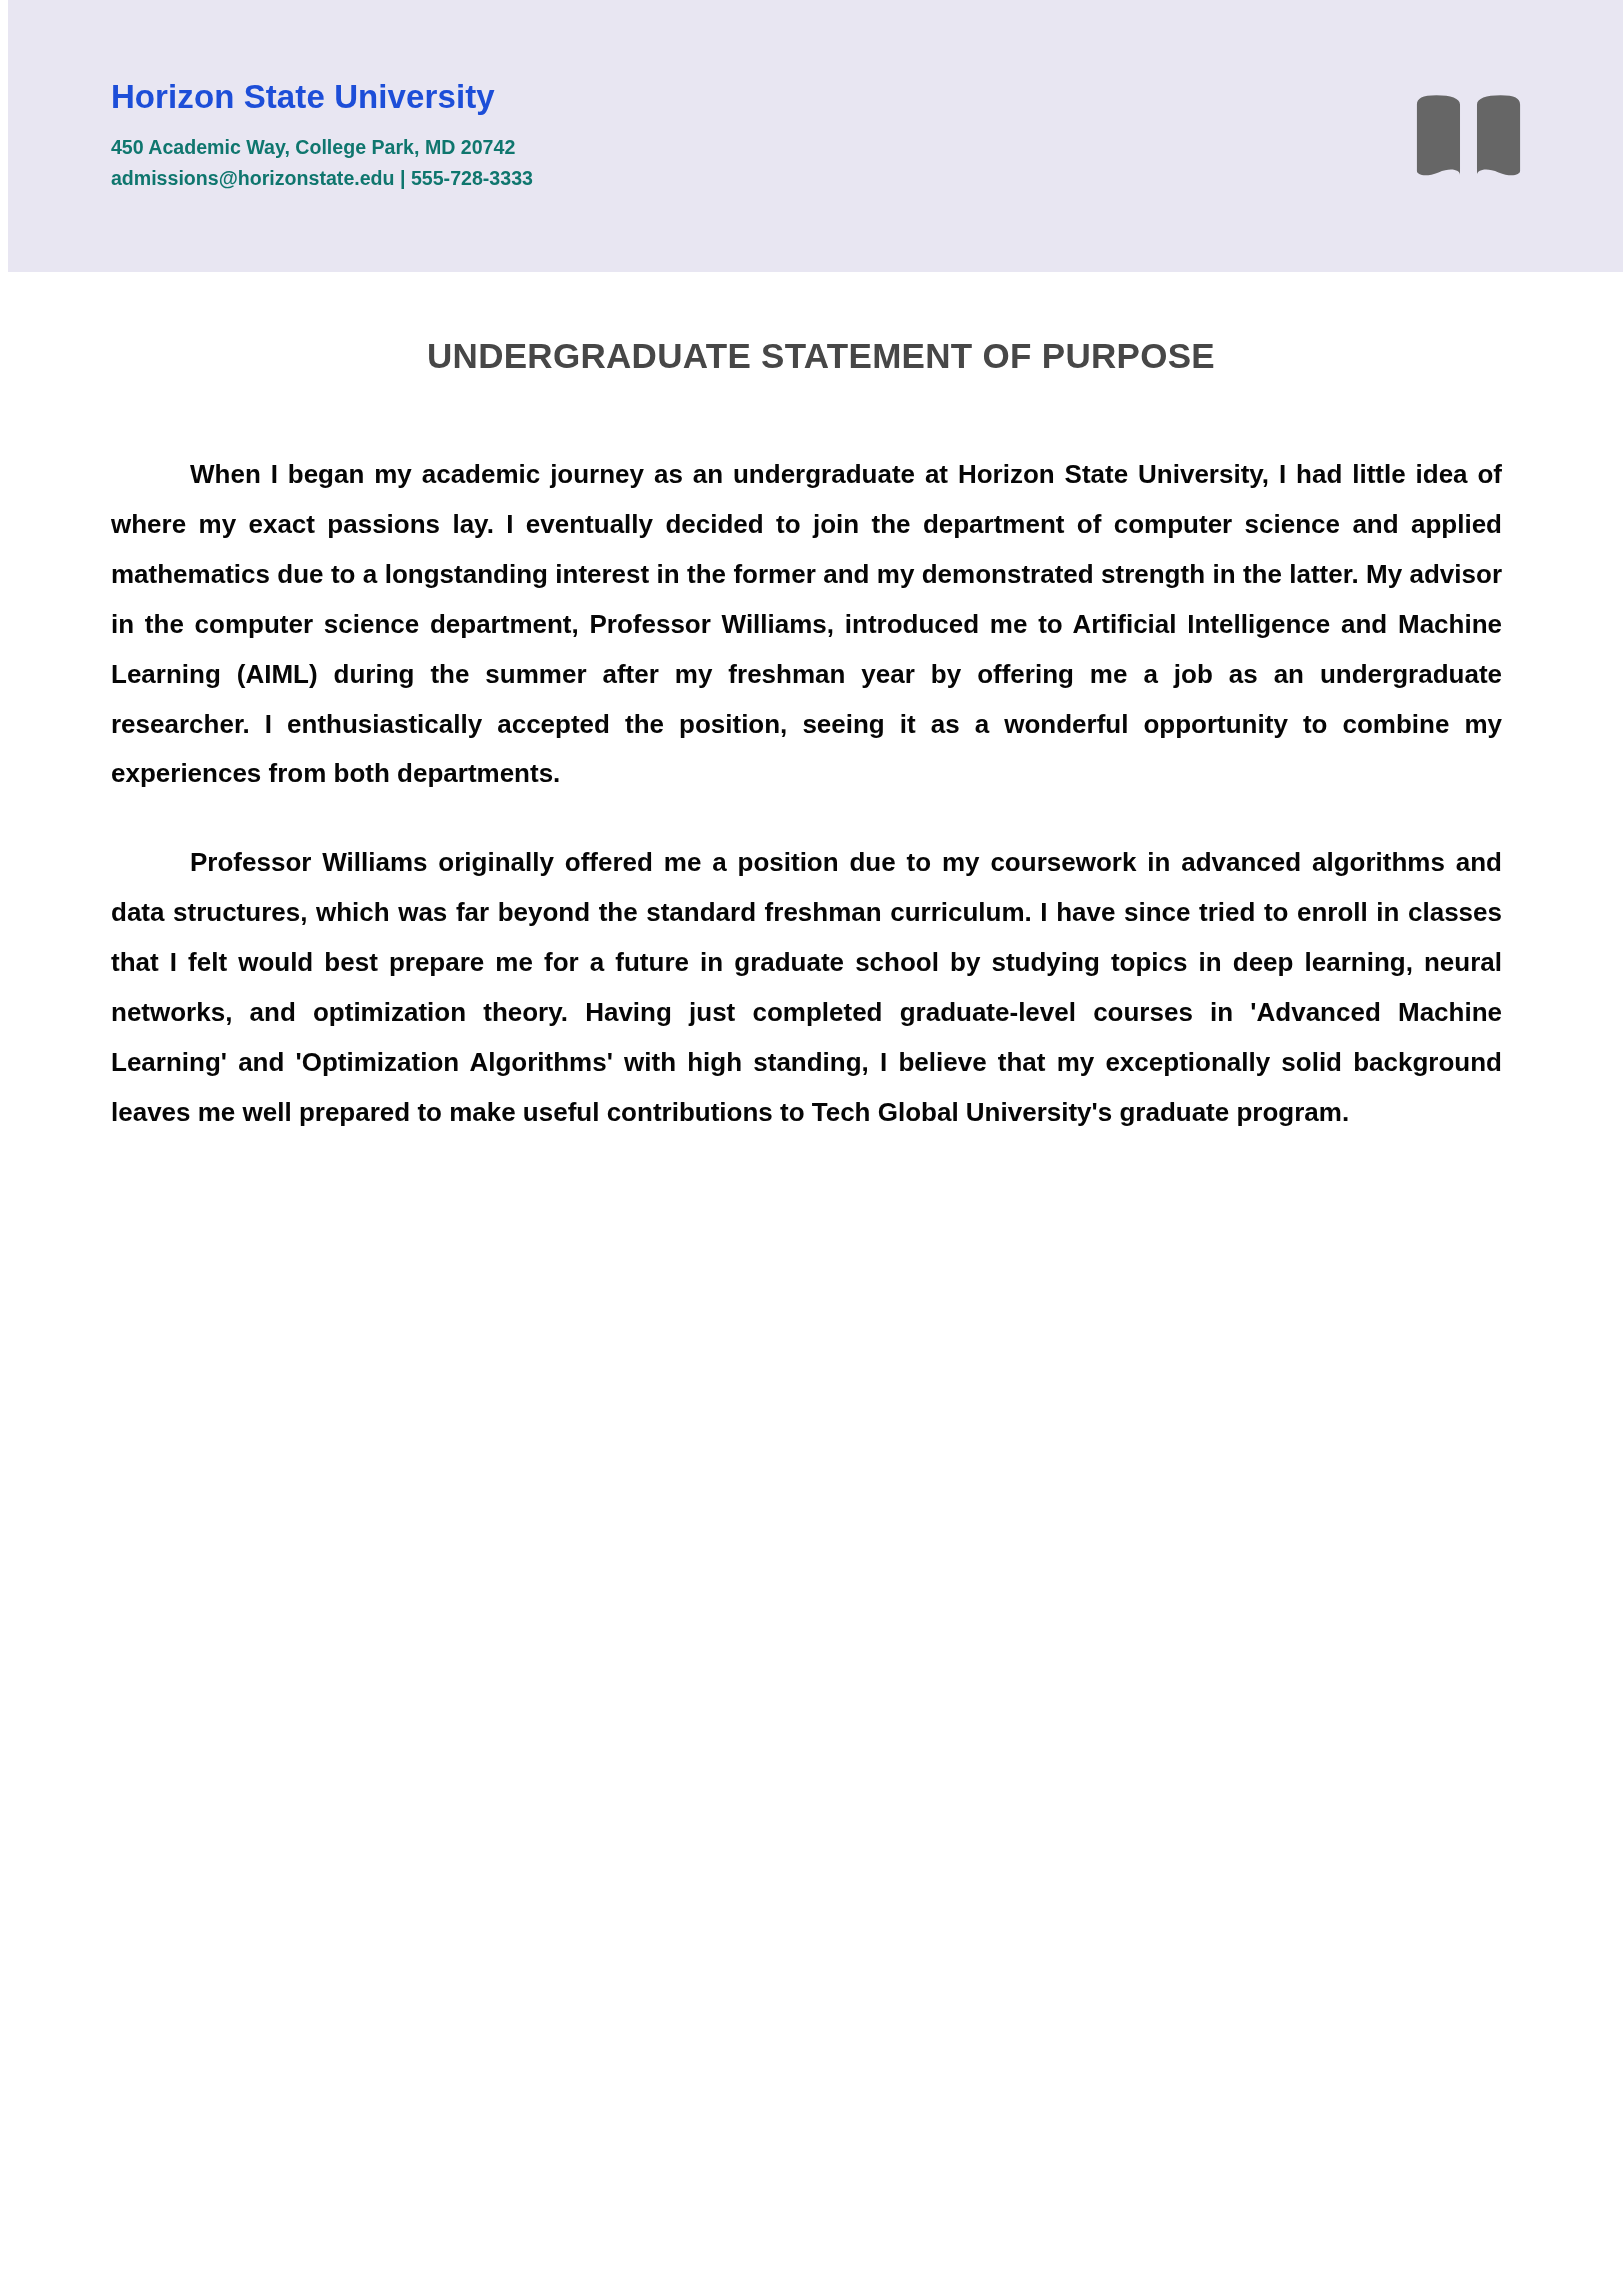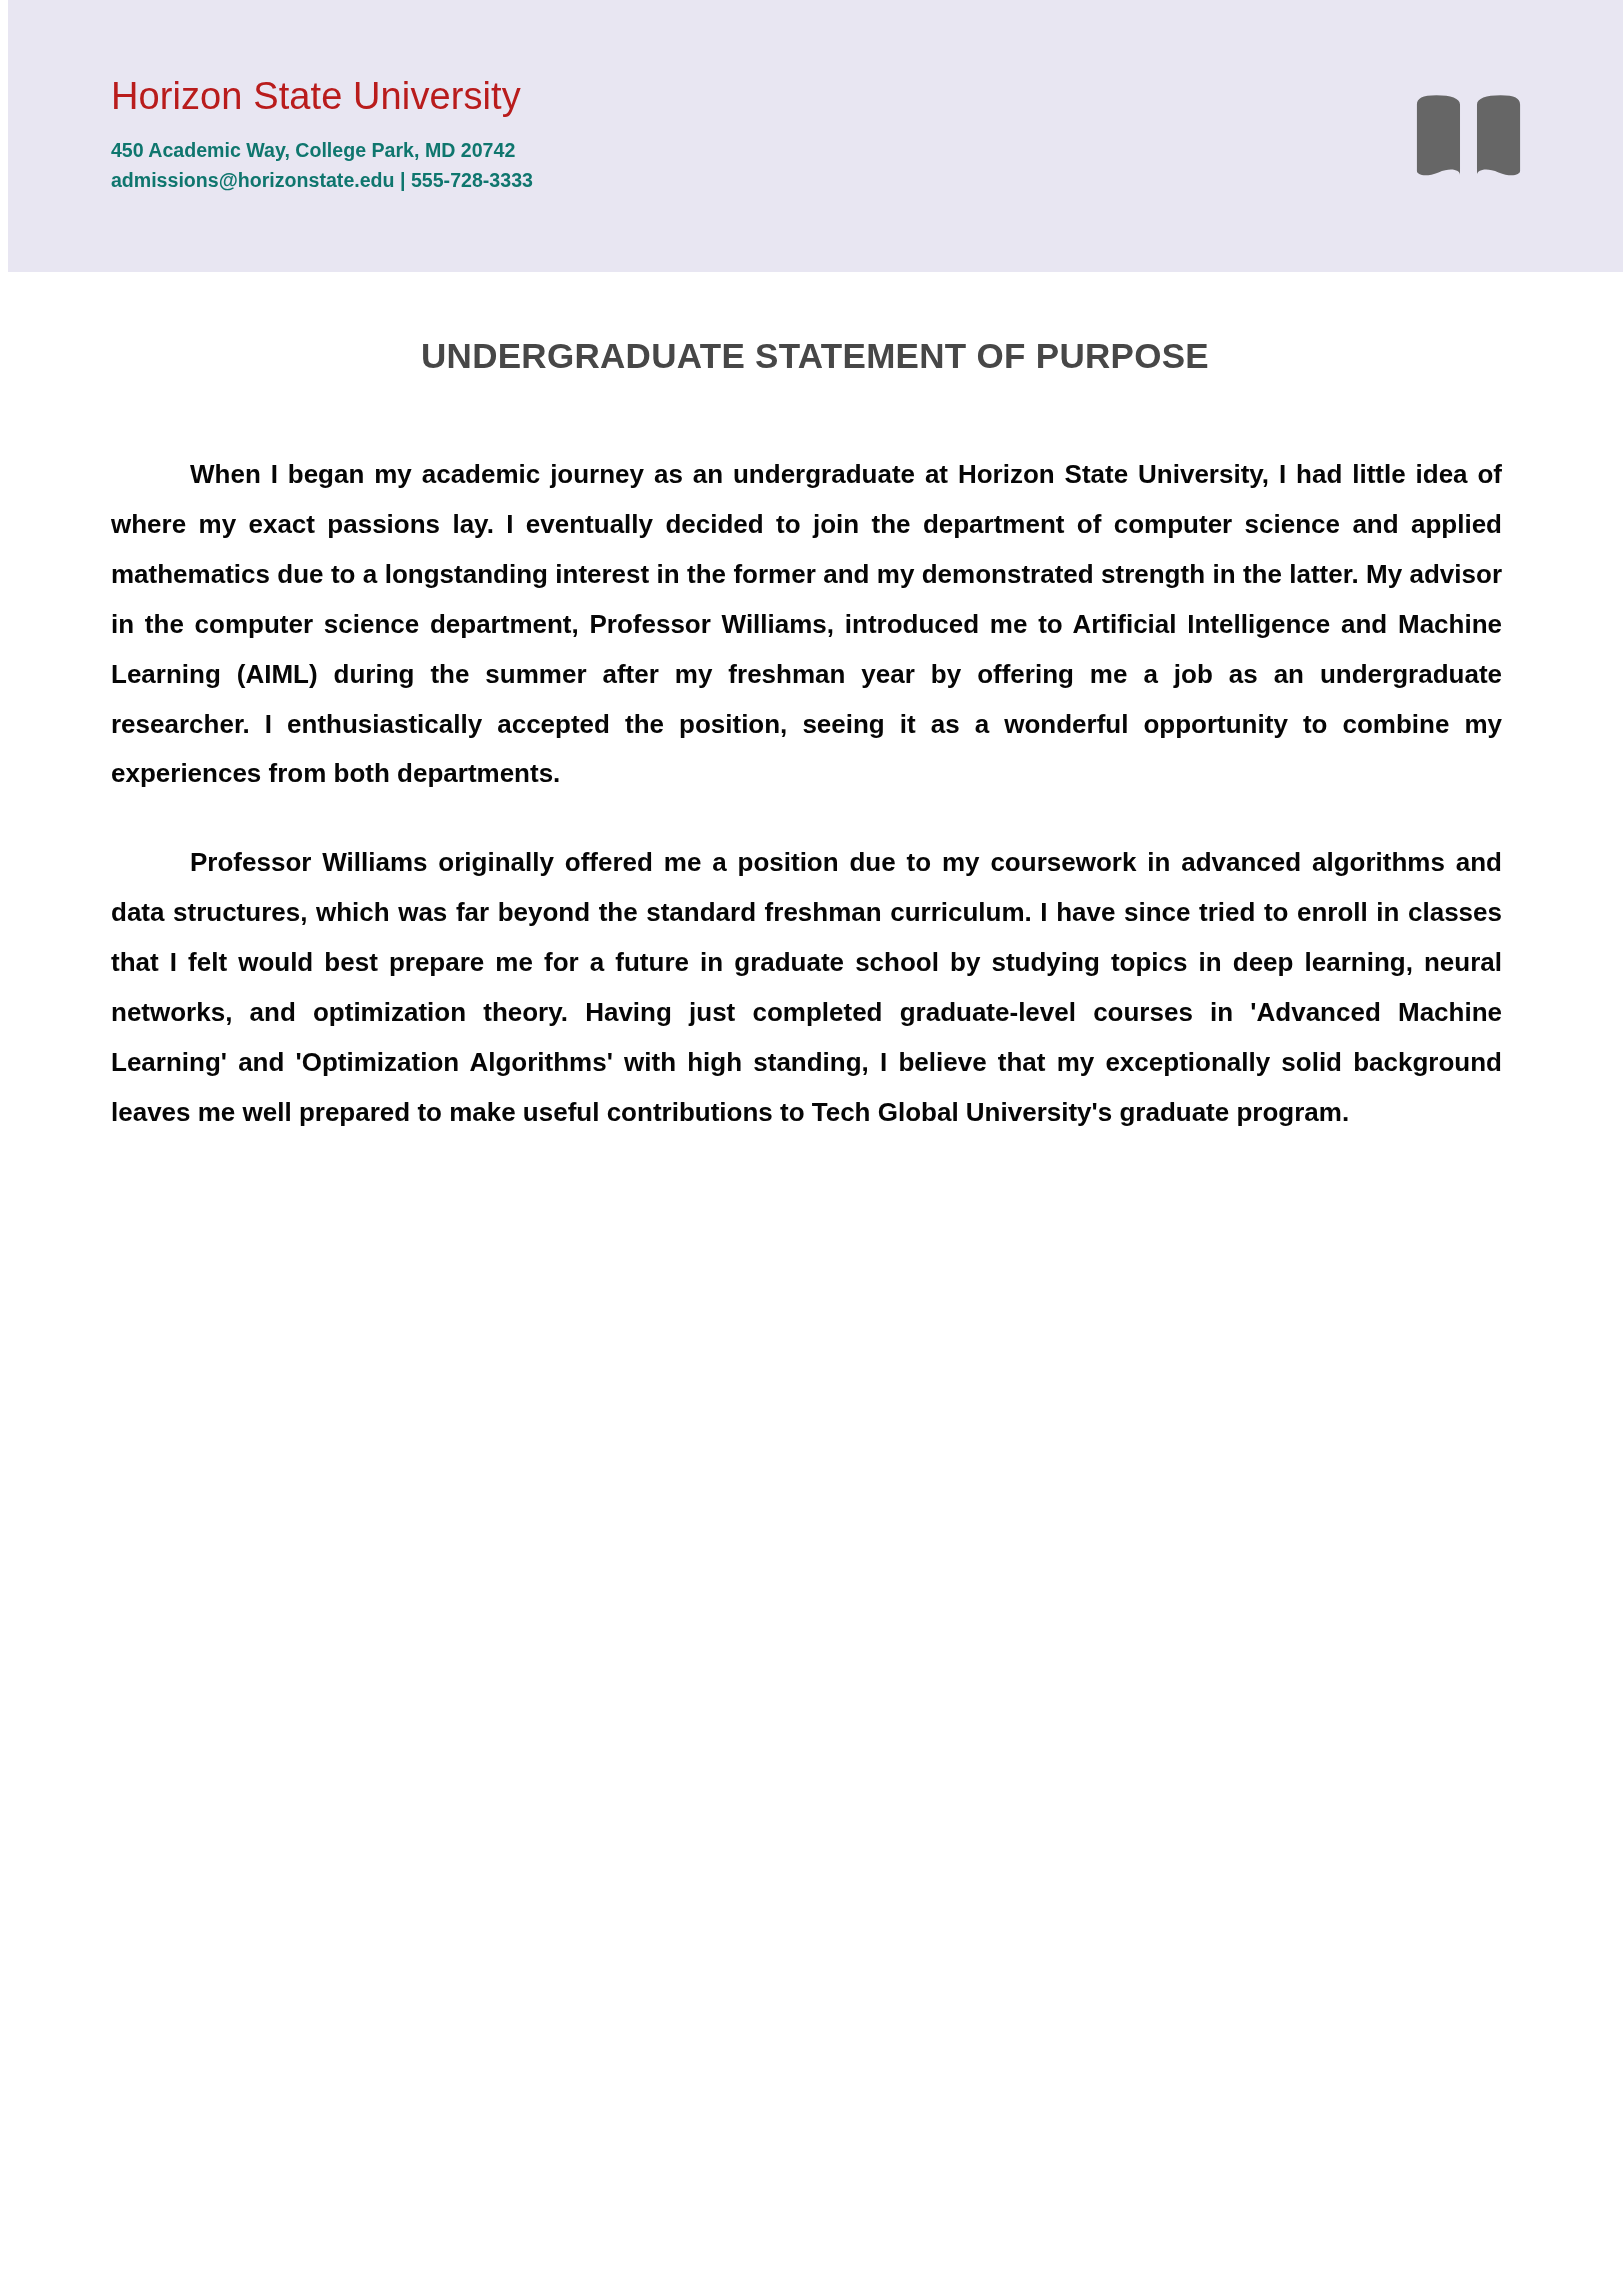--- a/index.html
+++ b/index.html
@@ -36,23 +36,23 @@
     top: 0;
     bottom: 0;
     display: flex;
     align-items: center;
     justify-content: space-between;
   }
   .org-block {
     display: block;
   }
   .org-name {
-    font-size: 38px;
-    font-weight: normal;
-    color: #b91c1c;
+    font-size: 33px;
+    font-weight: bold;
+    color: #1d4ed8;
     letter-spacing: 0.1px;
     line-height: 1.1;
     margin: 0 0 17px 0;
     white-space: nowrap;
   }
   .org-line {
     font-size: 19.6px;
     font-weight: bold;
     color: #0f766e;
     line-height: 1.55;
@@ -65,21 +65,21 @@
     width: 111px;
     height: 85px;
     display: block;
     flex: 0 0 auto;
     margin-right: 7.9px;
   }
 
   
   .doc-title {
     position: absolute;
-    left: 111px;
+    left: 117px;
     top: 336px;
     width: 1408px;
     text-align: center;
     font-size: 35px;
     font-weight: bold;
     color: #474747;
     letter-spacing: 0.3px;
     margin: 0;
   }
 

